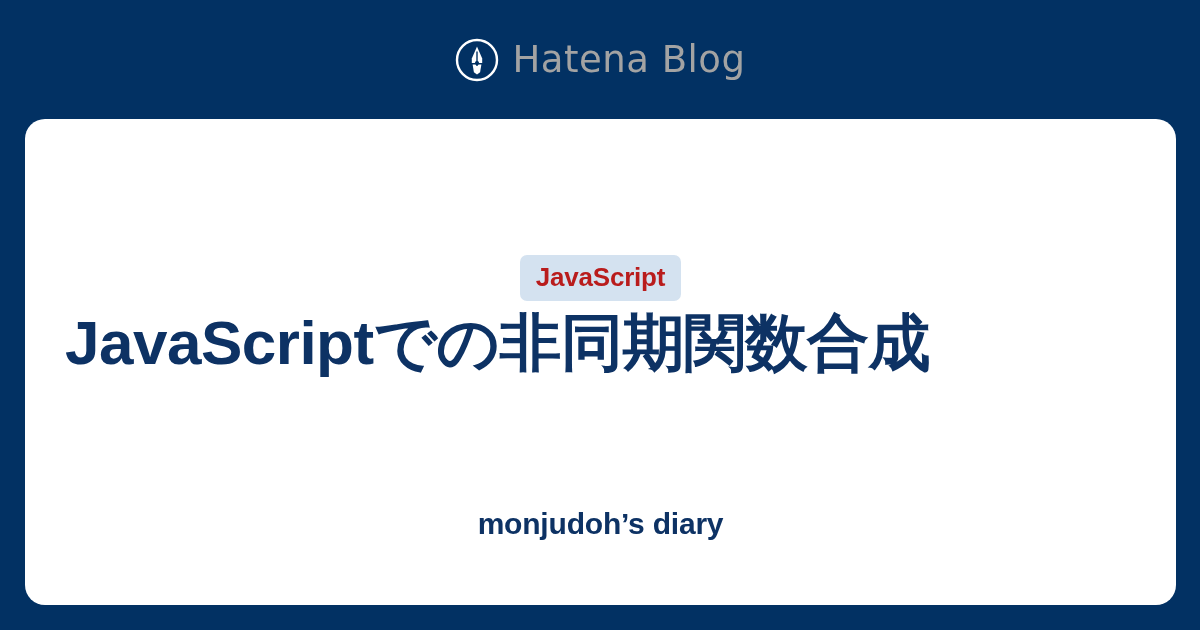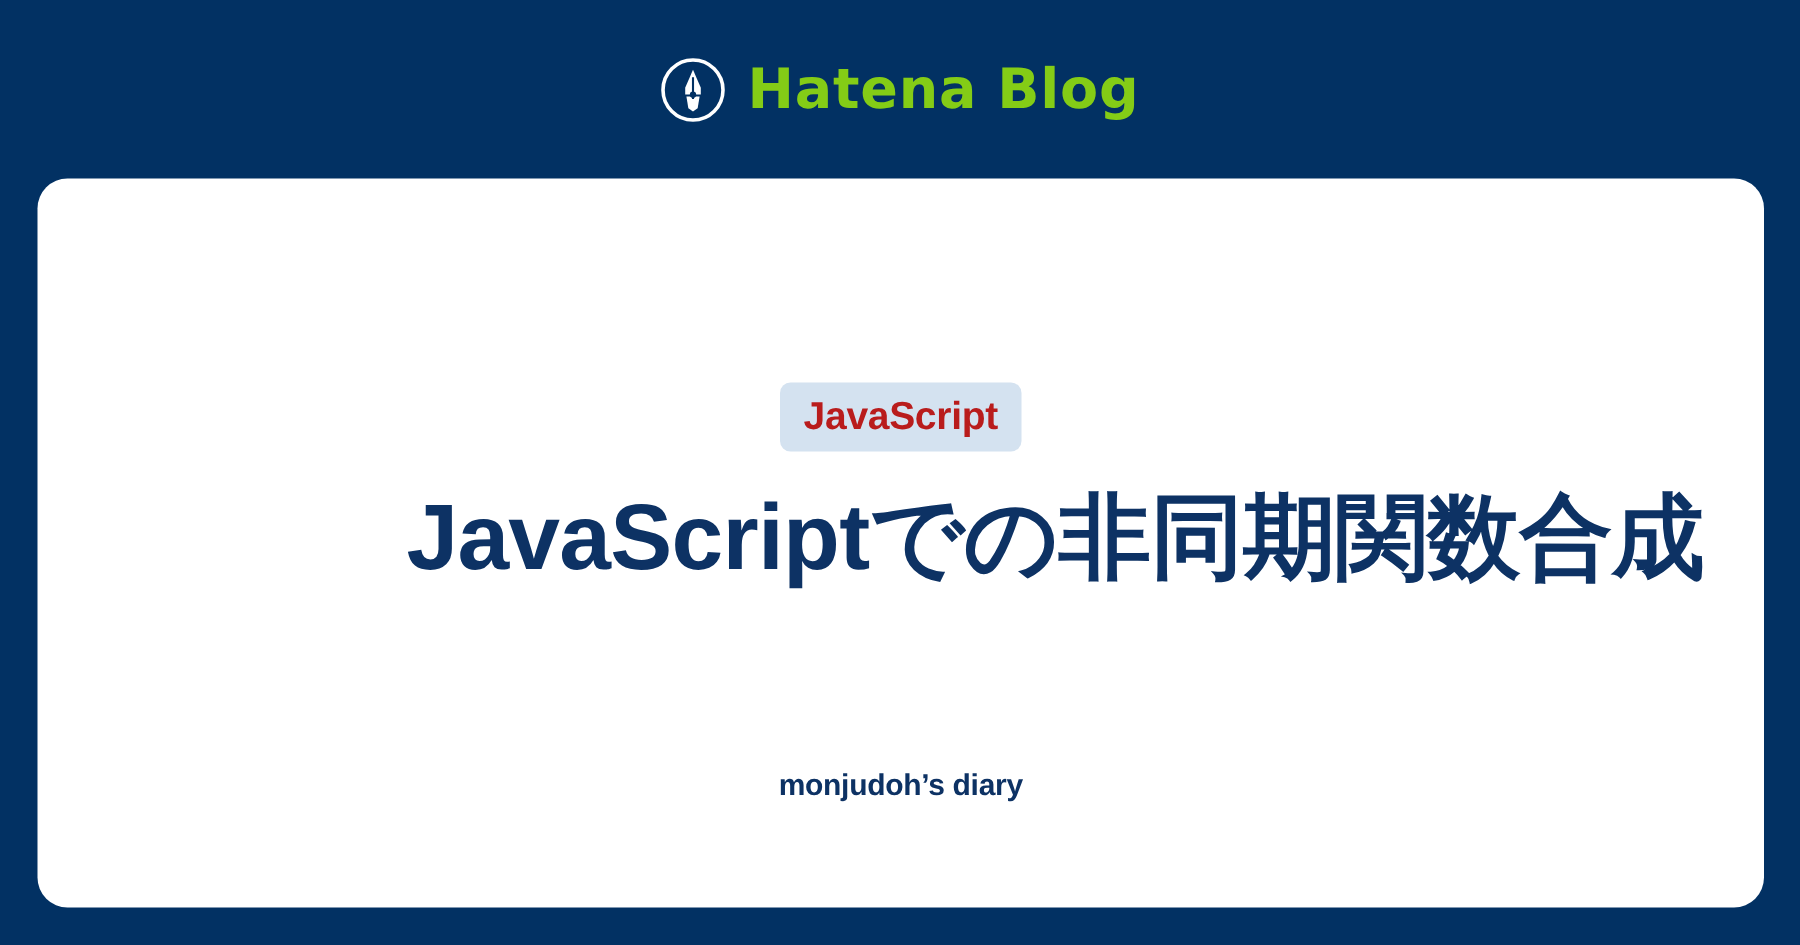--- a/index.html
+++ b/index.html
@@ -35,24 +35,24 @@
     justify-content: center;
     gap: 14px;
   }
   .brand-logo-icon {
     width: 44px;
     height: 44px;
     display: block;
     flex: 0 0 auto;
   }
   .brand-name {
-    color: #84cc16;
+    color: #a3a3a3;
     font-size: 37px;
     line-height: 44px;
-    font-weight: 700;
+    font-weight: 400;
     letter-spacing: 0.5px;
     white-space: nowrap;
     font-family: "DejaVu Sans", "Liberation Sans", sans-serif;
   }
 
   
   .card {
     position: absolute;
     left: 25px;
     top: 119px;
@@ -94,25 +94,25 @@
     line-height: 1;
     padding: 9px 16px 11px 16px;
     border-radius: 7px;
     letter-spacing: -0.2px;
     white-space: nowrap;
   }
 
   
   .entry-title-row {
     position: absolute;
-    top: 200px;
+    top: 184px;
     left: 0;
     width: 100%;
     display: flex;
-    justify-content: flex-end;
+    justify-content: flex-start;
     padding: 0 40px;
     box-sizing: border-box;
   }
   .entry-title {
     color: #0d3264;
     font-size: 62px;
     font-weight: bold;
     line-height: 80px;
     text-align: center;
     letter-spacing: -0.5px;
@@ -126,21 +126,21 @@
   .blog-title-row {
     position: absolute;
     top: 385px;
     left: 0;
     width: 100%;
     display: flex;
     justify-content: center;
   }
   .blog-title {
     color: #0d3264;
-    font-size: 20px;
+    font-size: 30px;
     font-weight: bold;
     line-height: 40px;
     letter-spacing: -0.2px;
     text-align: right;
     margin: 0;
     white-space: nowrap;
   }
 </style>
 </head>
 <body>

